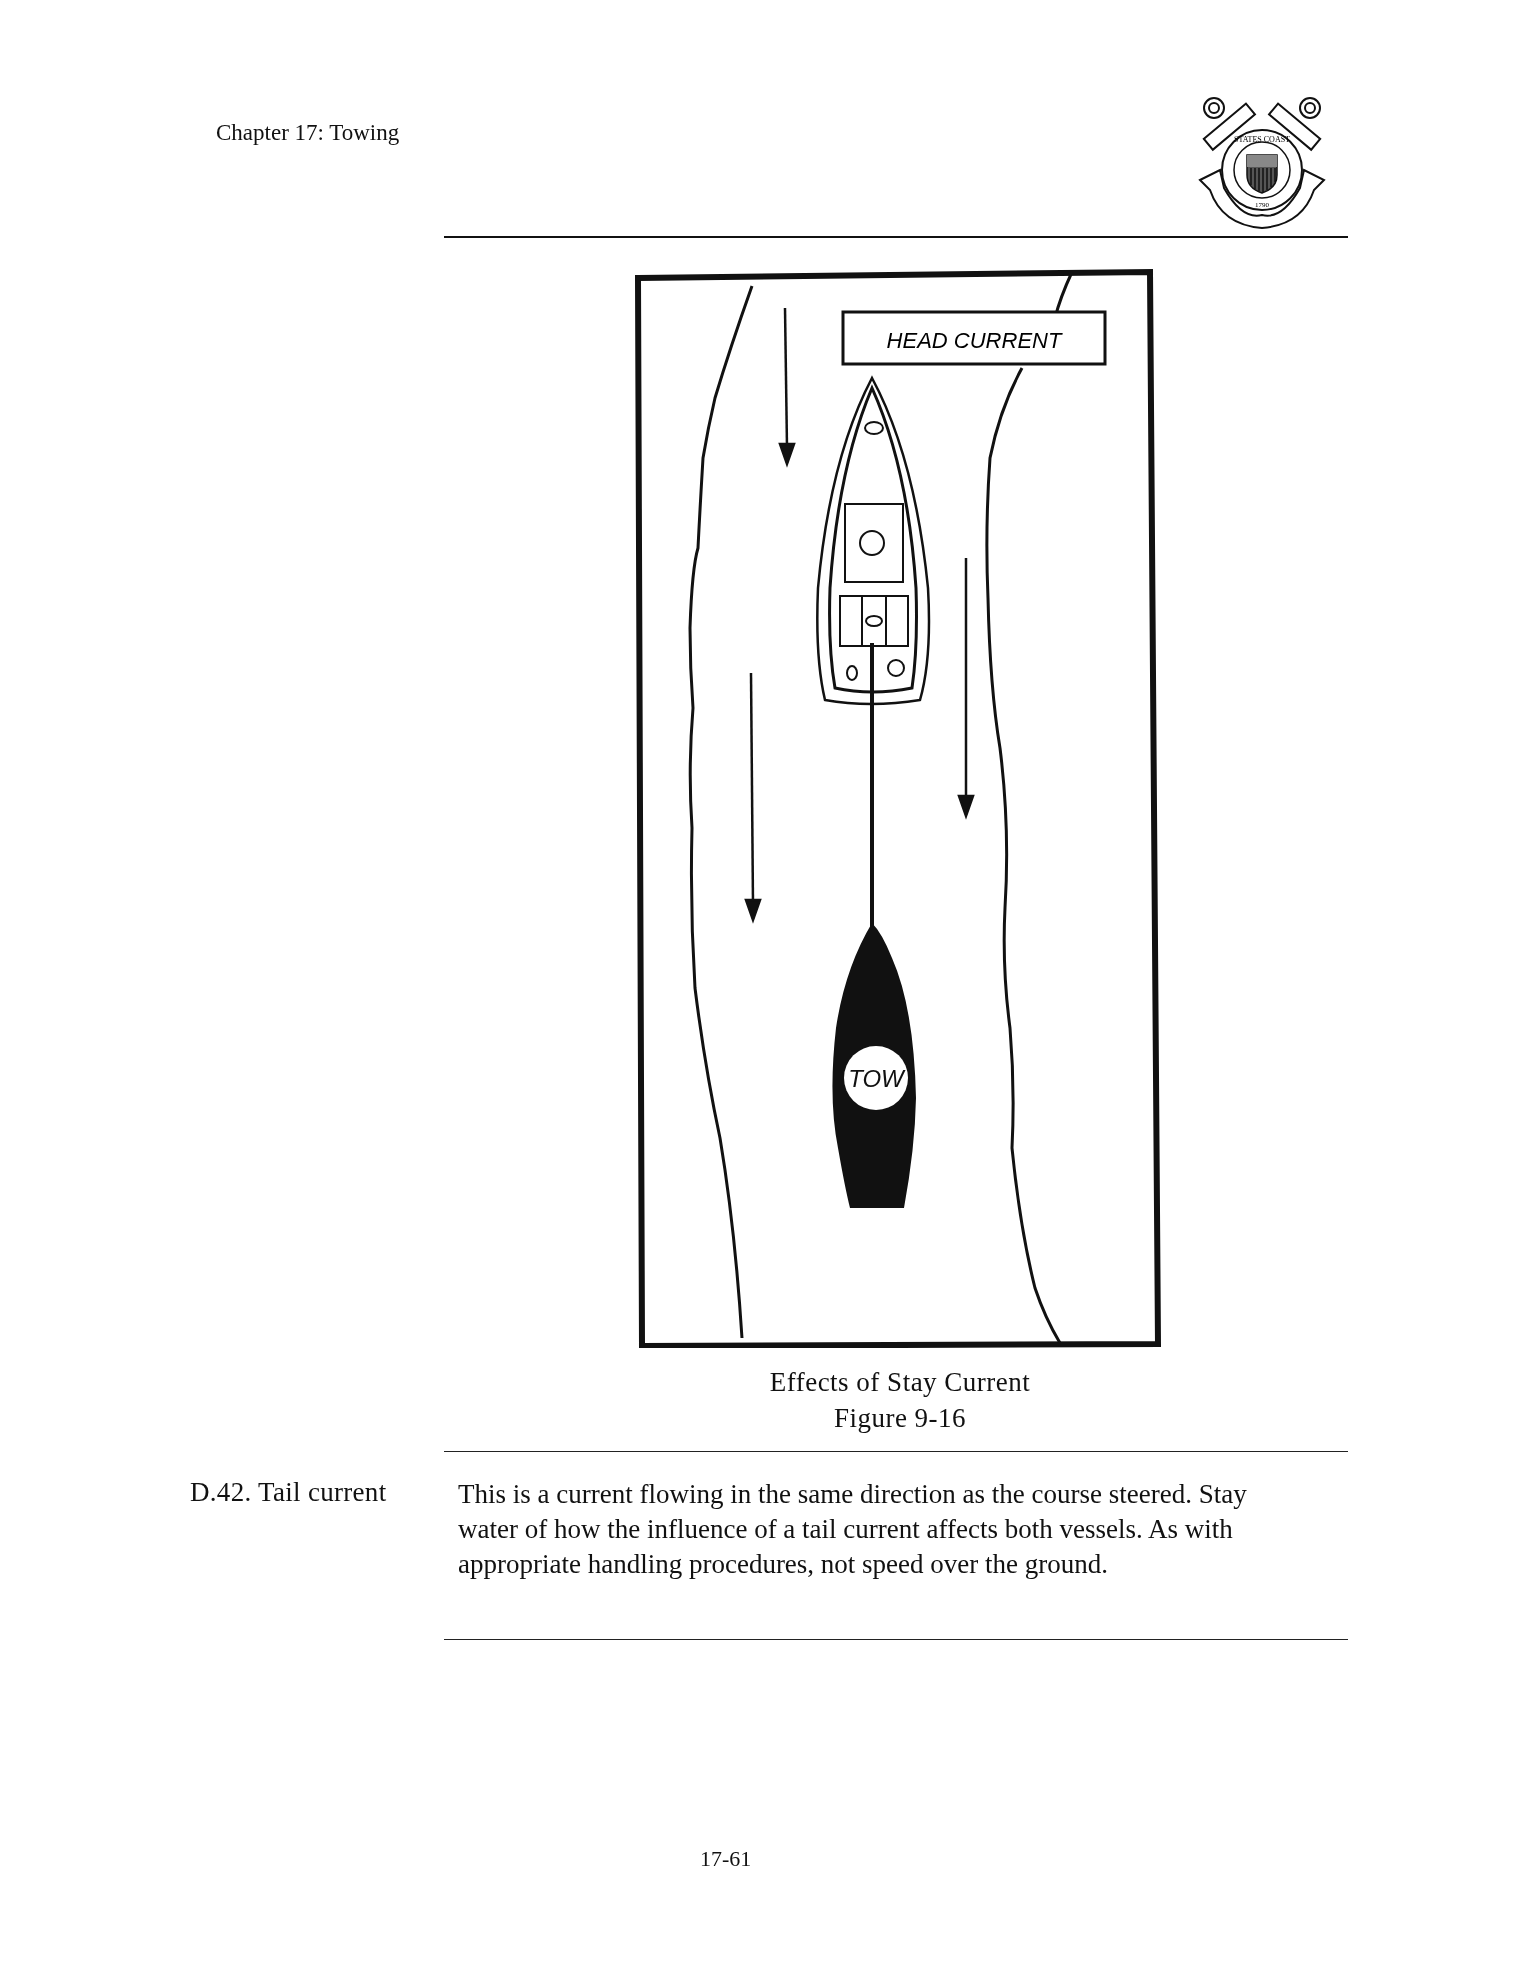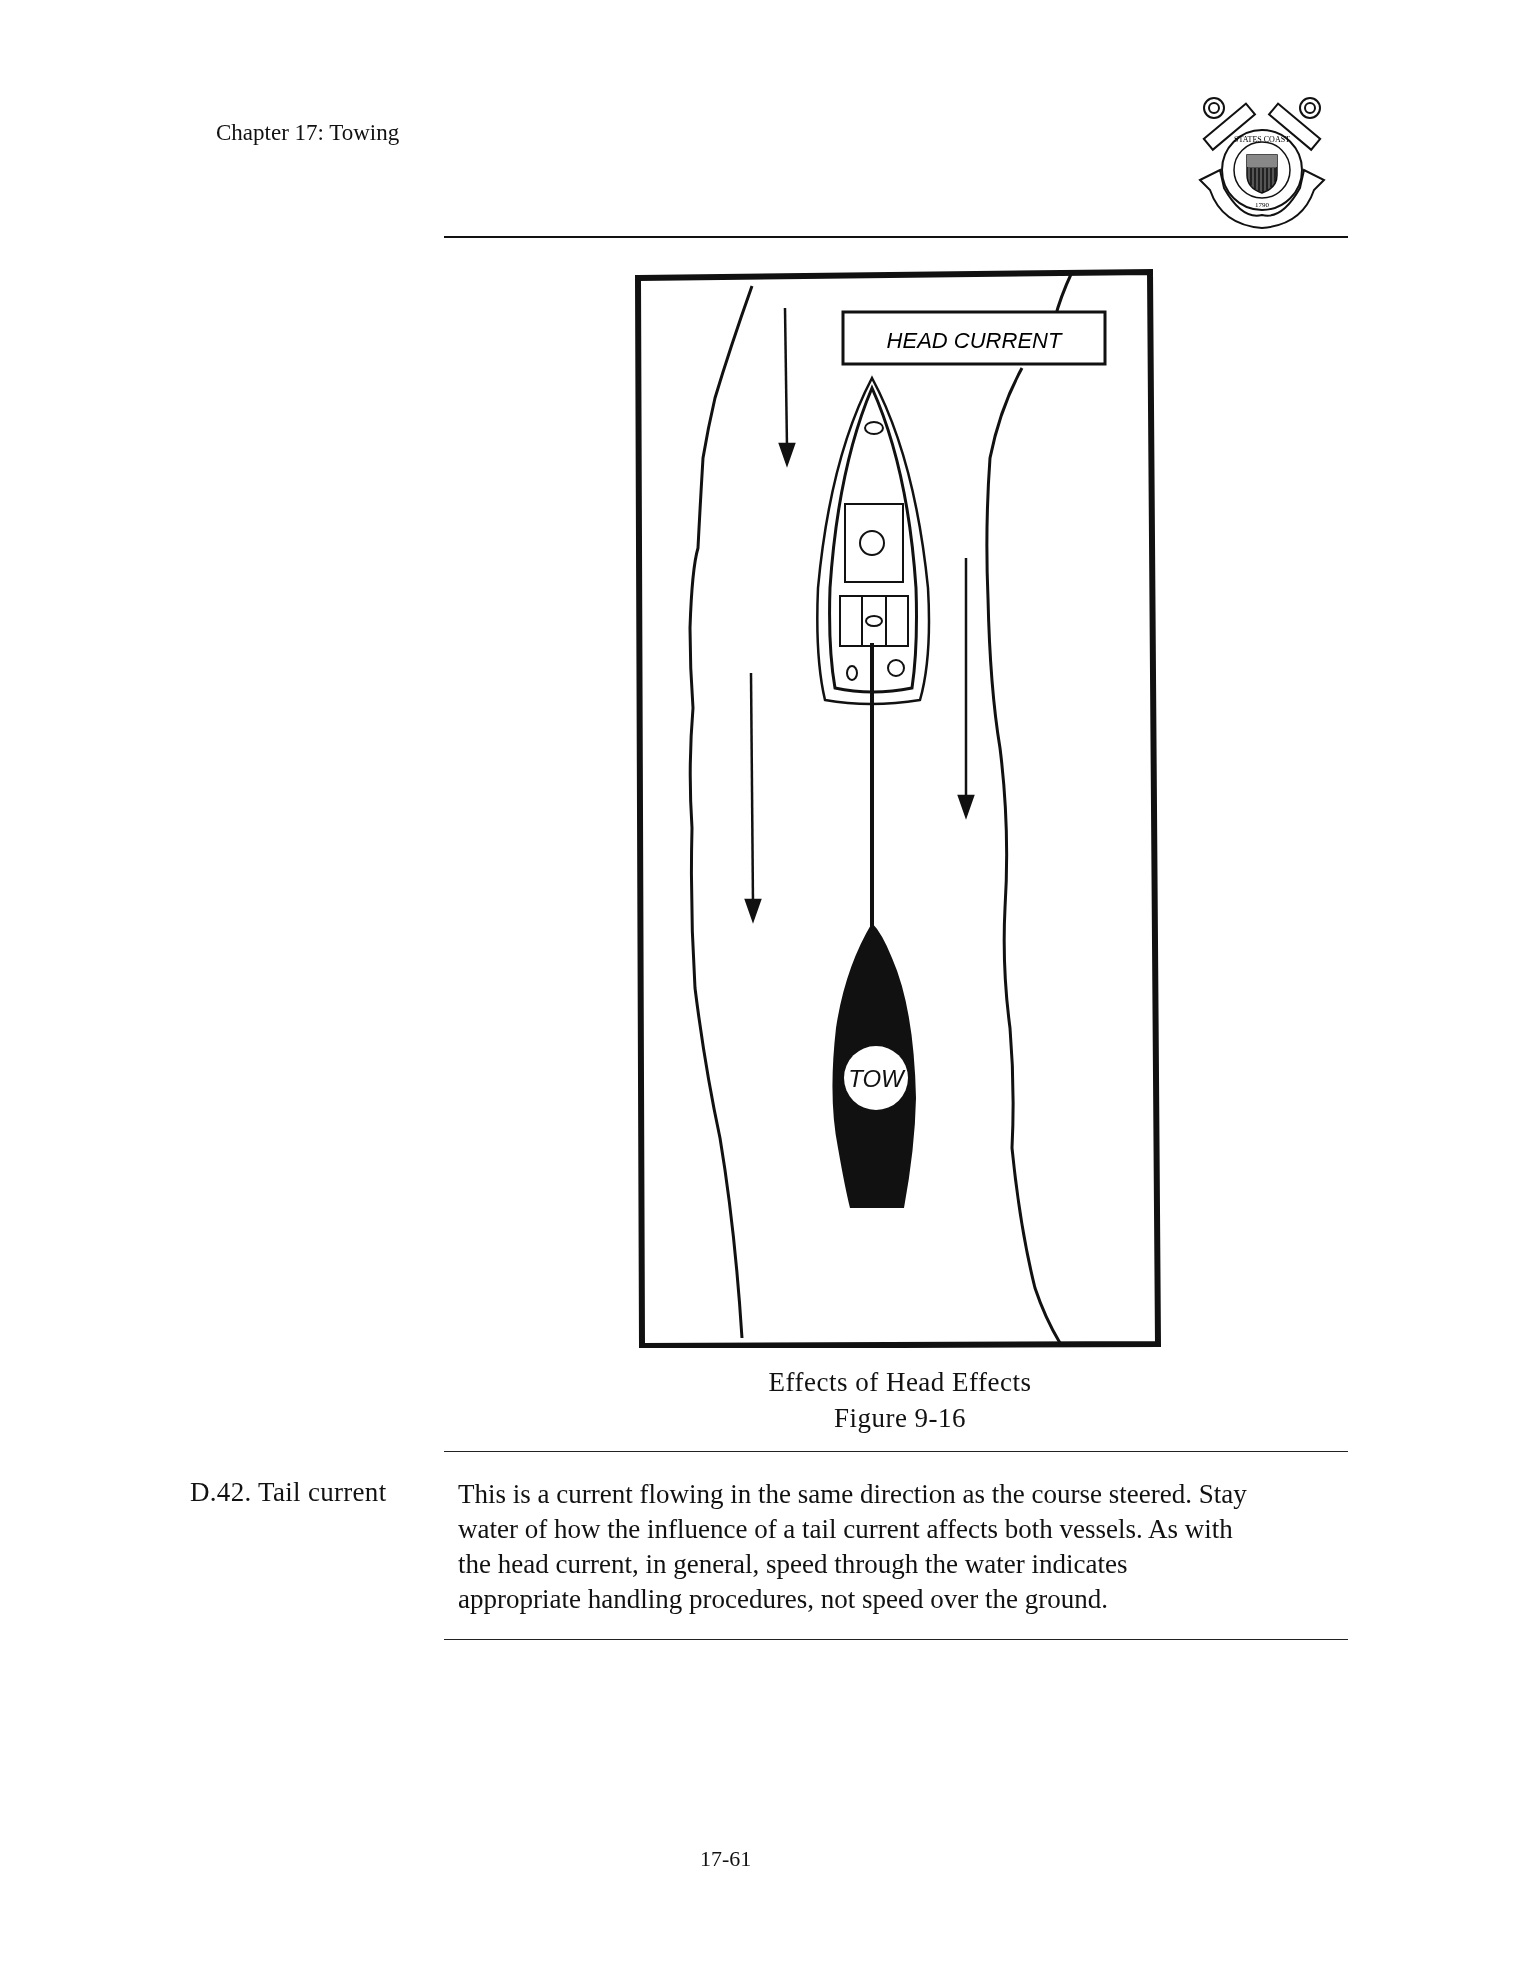--- a/index.html
+++ b/index.html
@@ -92,30 +92,29 @@
 
     <g>
       <path d="M242 655 Q215 700 206 760 Q198 830 208 880 Q215 920 220 940 L274 940 Q285 880 286 830 Q284 740 262 690 Q252 665 242 655 Z" fill="#111"></path>
       <circle cx="246" cy="810" r="32" fill="#fff"></circle>
       <text x="246" y="819" font-size="24" text-anchor="middle" font-family="Liberation Sans, sans-serif" fill="#111">TOW</text>
     </g>
   </svg>
 </div>
 
 <div class="abs caption">
-  <div>Effects of Head Effects</div>
+  <div>Effects of Stay Current</div>
   <div>Figure 9-16</div>
 </div>
 
 <div class="abs rule-mid"></div>
 
 <div class="abs section-label">D.42.  Tail current</div>
 
 <div class="abs section-body">
   <div>This is a current flowing in the same direction as the course steered. Stay</div>
   <div>water of how the influence of a tail current affects both vessels. As with</div>
-  <div>the head current, in general, speed through the water indicates</div>
   <div>appropriate handling procedures, not speed over the ground.</div>
 </div>
 
 <div class="abs rule-bot"></div>
 
 <div class="abs page-num">17-61</div>
 
 </body></html>

